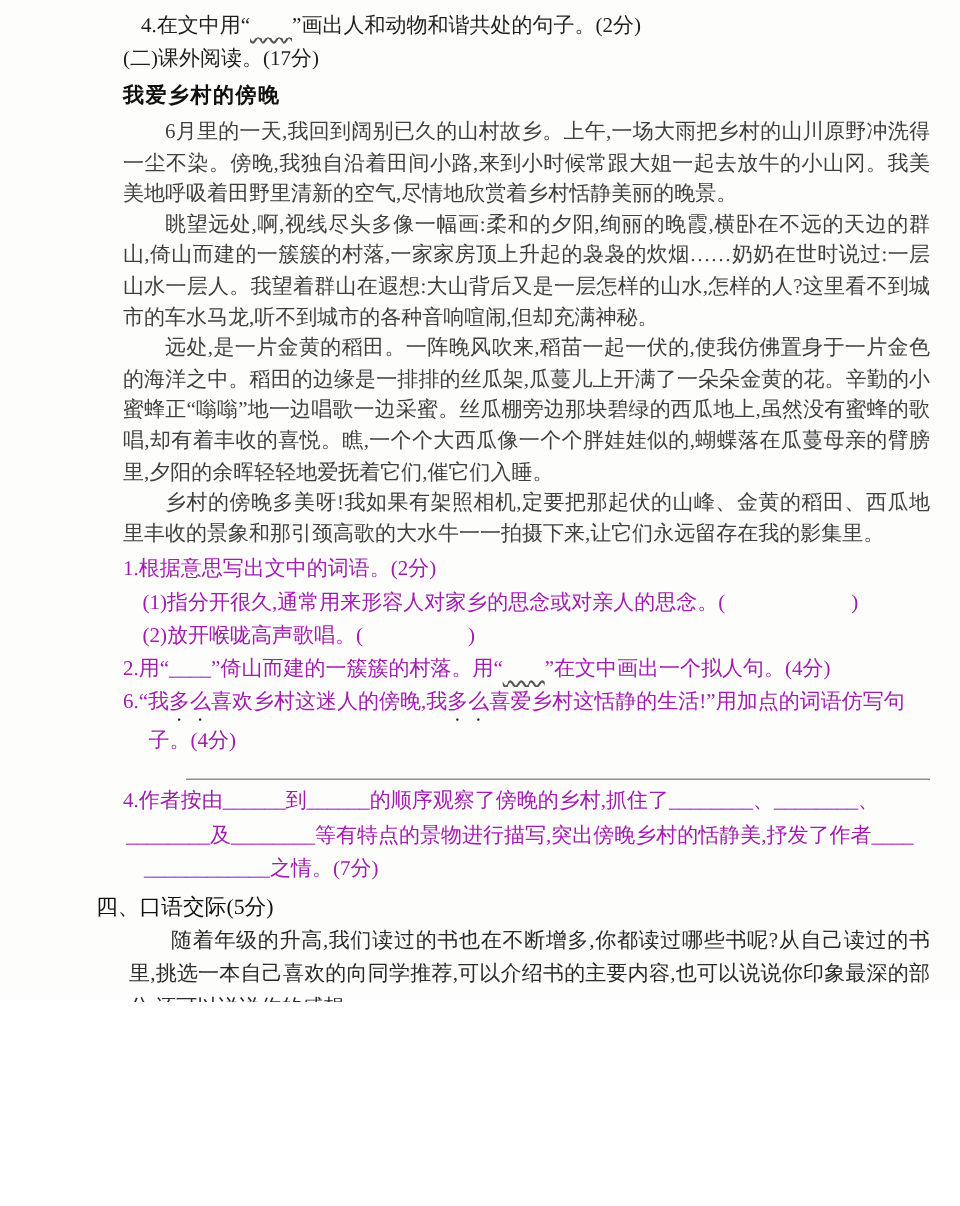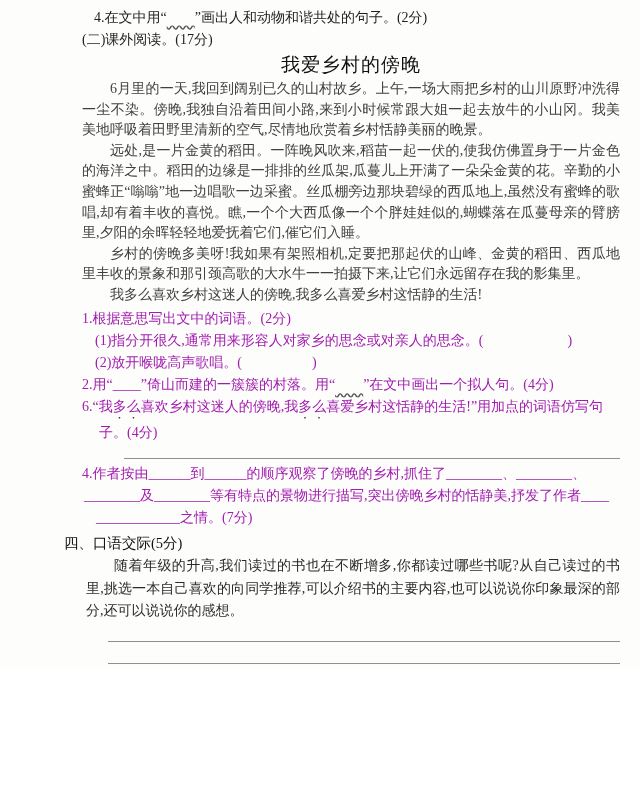--- a/index.html
+++ b/index.html
@@ -11,21 +11,21 @@
     color:#2b2b2b;
     overflow:hidden;
     box-sizing:border-box;
   }
   .content { padding:7px 20px 0 82px; box-sizing:border-box; }
 
   .qline { font-size:14px; line-height:22px; color:#1e1e1e; }
   .prev-q { padding-left:12px; }
 
   .title {
-    text-align:center; font-size:19px; font-weight:normal; color:#101010;
+    text-align:left; font-size:14px; font-weight:bold; color:#101010;
     margin:3px 0 3px 0; line-height:22px; letter-spacing:1px;
   }
 
   .passage p {
     margin:0; text-indent:2em; text-align:justify;
     font-size:14px; line-height:20.6px; color:#404040;
   }
 
   .qs { margin-top:2px; }
   .qs .q { font-size:14px; line-height:22.2px; color:#a21caf; }
@@ -71,23 +71,23 @@
   <div class="content">
 
     <div class="qline prev-q"><span>4.在文中用“</span><span class="wavy">　　</span><span>”画出人和动物和谐共处的句子。(2分)</span></div>
 
     <div class="qline">(二)课外阅读。(17分)</div>
 
     <div class="title">我爱乡村的傍晚</div>
 
     <div class="passage">
       <p>6月里的一天,我回到阔别已久的山村故乡。上午,一场大雨把乡村的山川原野冲洗得一尘不染。傍晚,我独自沿着田间小路,来到小时候常跟大姐一起去放牛的小山冈。我美美地呼吸着田野里清新的空气,尽情地欣赏着乡村恬静美丽的晚景。</p>
+      <p>眺望远处,啊,视线尽头多像一幅画:柔和的夕阳,绚丽的晚霞,横卧在不远的天边的群山,倚山而建的一簇簇的村落,一家家房顶上升起的袅袅的炊烟……奶奶在世时说过:一层山水一层人。我望着群山在遐想:大山背后又是一层怎样的山水,怎样的人?这里看不到城市的车水马龙,听不到城市的各种音响喧闹,但却充满神秘。</p>
       <p>远处,是一片金黄的稻田。一阵晚风吹来,稻苗一起一伏的,使我仿佛置身于一片金色的海洋之中。稻田的边缘是一排排的丝瓜架,瓜蔓儿上开满了一朵朵金黄的花。辛勤的小蜜蜂正“嗡嗡”地一边唱歌一边采蜜。丝瓜棚旁边那块碧绿的西瓜地上,虽然没有蜜蜂的歌唱,却有着丰收的喜悦。瞧,一个个大西瓜像一个个胖娃娃似的,蝴蝶落在瓜蔓母亲的臂膀里,夕阳的余晖轻轻地爱抚着它们,催它们入睡。</p>
       <p>乡村的傍晚多美呀!我如果有架照相机,定要把那起伏的山峰、金黄的稻田、西瓜地里丰收的景象和那引颈高歌的大水牛一一拍摄下来,让它们永远留存在我的影集里。</p>
-      <p>我多么喜欢乡村这迷人的傍晚,我多么喜爱乡村这恬静的生活!</p>
     </div>
 
     <div class="qs">
       <div class="q">1.根据意思写出文中的词语。(2分)</div>
       <div class="q sub">(1)指分开很久,通常用来形容人对家乡的思念或对亲人的思念。(　　　　　　)</div>
       <div class="q sub">(2)放开喉咙高声歌唱。(　　　　　)</div>
 
       <div class="q"><span>2.用“</span><span>____</span><span>”倚山而建的一簇簇的村落。用“</span><span class="wavy">　　</span><span>”在文中画出一个拟人句。(4分)</span></div>
 
       <div class="q hang"><span>6.“我</span><span class="emdot">多么</span><span>喜欢乡村这迷人的傍晚,我</span><span class="emdot">多么</span><span>喜爱乡村这恬静的生活!”用加点的词语仿写句子。(4分)</span></div>

